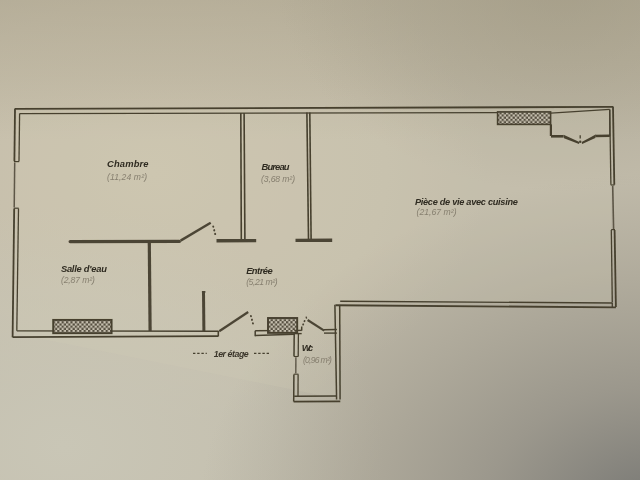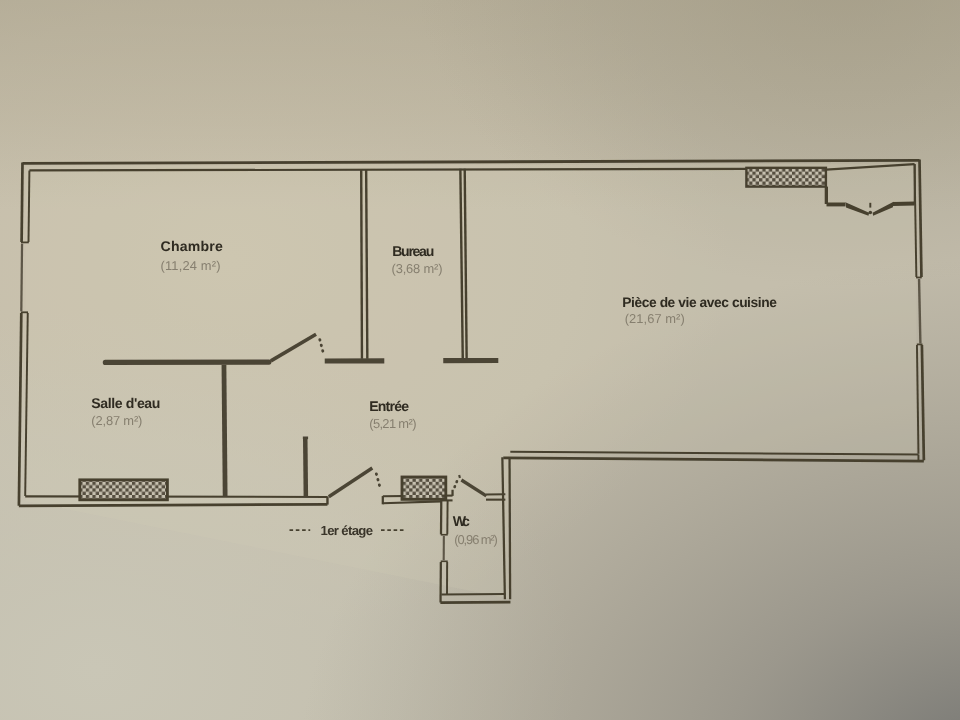--- a/index.html
+++ b/index.html
@@ -1,17 +1,17 @@
 <!DOCTYPE html>
 <html><head>
 <meta charset="utf-8">
 <style>
   html,body{margin:0;padding:0;width:640px;height:480px;overflow:hidden;
     font-family:"Liberation Sans", sans-serif;}
-  #photo{position:relative;width:640px;height:480px;background:#ef4444;}
+  #photo{position:relative;width:640px;height:480px;background:#ef4444;font-style:italic;}
   svg{display:block}
 </style>
 </head>
 <body>
 
 <div id="photo">
 <svg width="640" height="480" viewBox="0 0 640 480">
 <defs>
   <radialGradient id="liteUL" cx="0.24" cy="0.36" r="0.52">
     <stop offset="0" stop-color="#ccc4af" stop-opacity="1"></stop>

